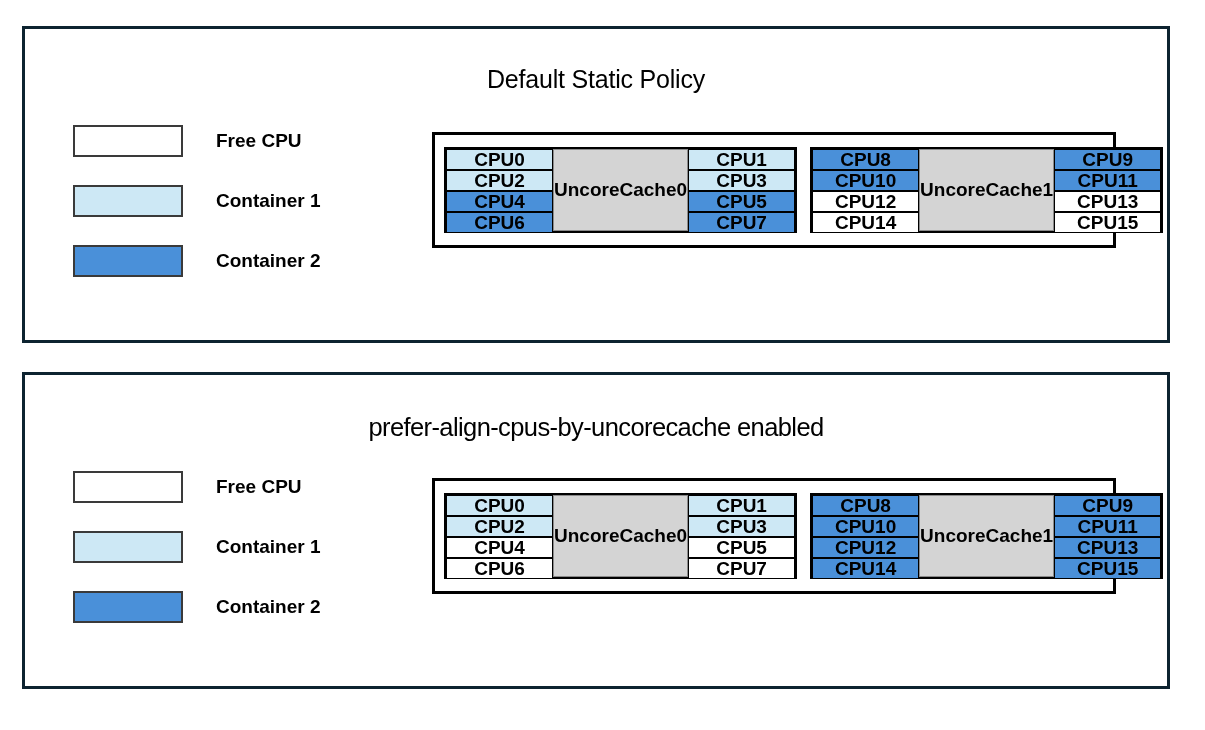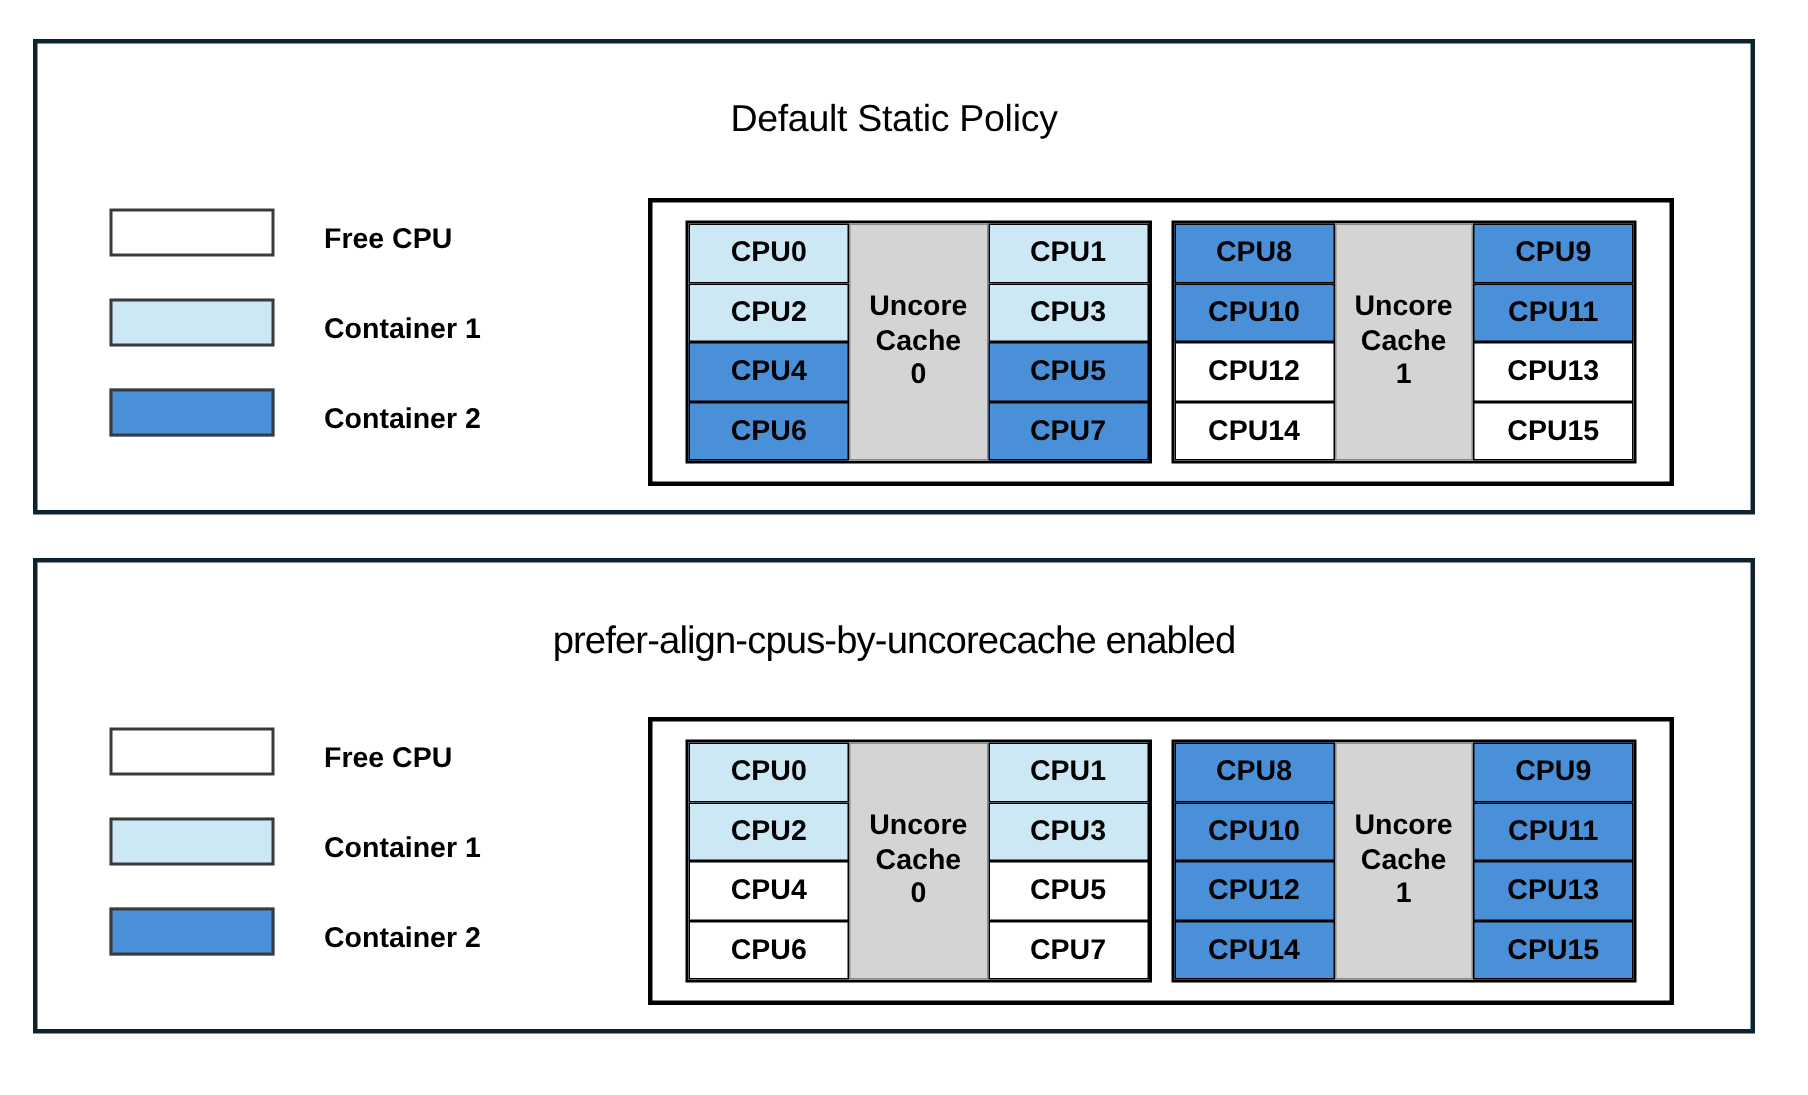--- a/index.html
+++ b/index.html
@@ -44,21 +44,21 @@
   }
 
   
   .legend {
     position: absolute;
     left: 48px;
     top: 82px;
   }
   .legend-row {
     display: flex;
-    align-items: flex-end;
+    align-items: center;
     height: 60px;
   }
   .legend-swatch {
     width: 110px;
     height: 32px;
     border: 2px solid #3a3a3a;
     box-sizing: border-box;
     flex: 0 0 auto;
   }
   .legend-label {
@@ -71,22 +71,22 @@
 
   
   .cpu-table {
     position: absolute;
     box-sizing: border-box;
     border: 3px solid #000000;
     background: #ffffff;
     left: 407px;
     top: 103px;
     width: 684px;
-    height: 192px;
-    padding: 12px 22px;
+    height: 116px;
+    padding: 12px 9px;
     display: flex;
     gap: 13px;
   }
   .cache-group {
     display: flex;
     flex: 1 1 0;
     box-sizing: border-box;
     border: 2px solid #000000;
   }
   .cpu-col {
@@ -106,21 +106,20 @@
     font-weight: bold;
     color: #000000;
     line-height: 1;
   }
   .cache-cell {
     flex: 1 1 auto;
     box-sizing: border-box;
     border: 1.5px solid #8a8a8a;
     background: #d4d4d4;
     display: flex;
-    flex-direction: column;
     align-items: center;
     justify-content: center;
     font-size: 19px;
     font-weight: bold;
     color: #000000;
     line-height: 1.18;
     text-align: center;
   }
 </style>
 </head>

